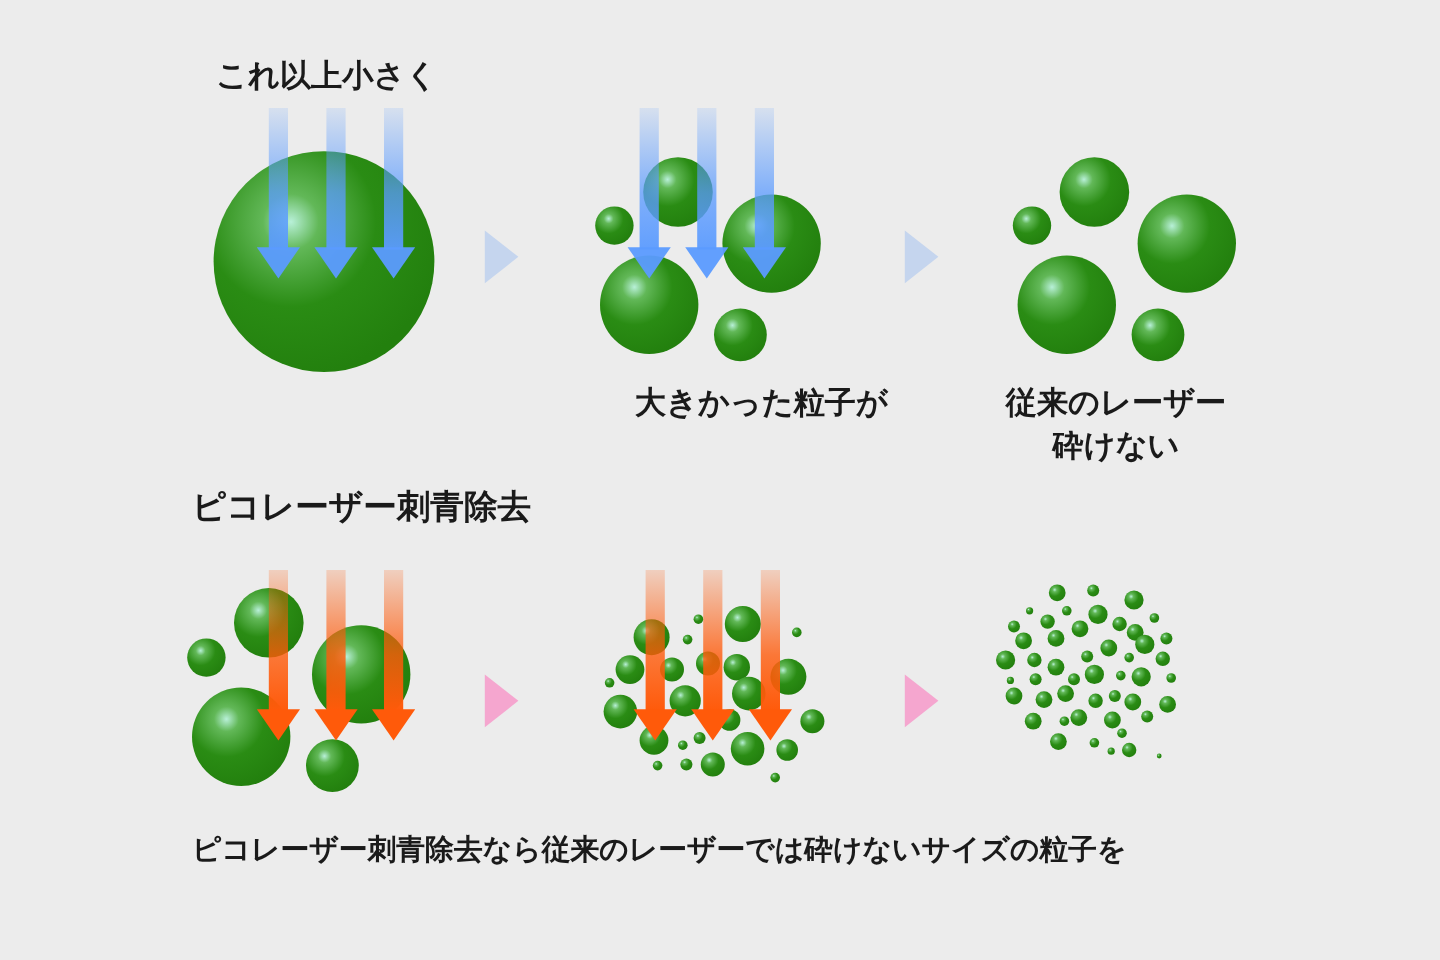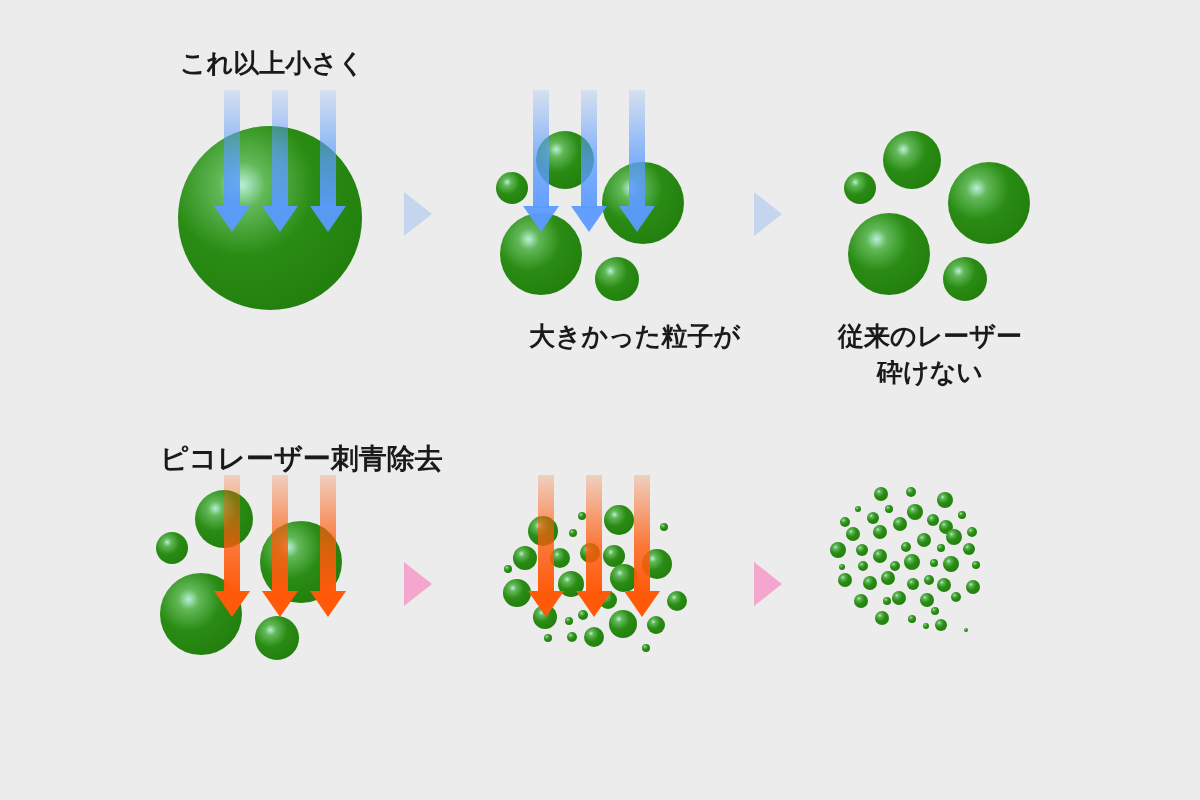--- a/index.html
+++ b/index.html
@@ -5,21 +5,21 @@
   html, body { margin:0; padding:0; }
   body {
     width:1200px; height:800px; overflow:hidden;
     background:#ececec;
     font-family: "DejaVu Sans", "Liberation Sans", sans-serif;
     color:#1a1a1a;
     position:relative;
   }
   .label { position:absolute; font-weight:bold; white-space:nowrap; }
   #title-conv { left:180px; top:46px; font-size:26px; }
-  #title-pico { left:160px; top:440px; font-size:28px; }
+  #title-pico { left:160px; top:404px; font-size:28px; }
   .caption { position:absolute; text-align:center; font-size:26px; font-weight:bold; line-height:36px; white-space:nowrap; }
   #cap-1 { left:440px; top:318px; width:300px;text-align:right; }
   #cap-2 { left:800px; top:318px; width:260px; }
   #footer { position:absolute; left:160px; top:688px; font-size:24px; font-weight:bold; line-height:40px; }
   svg.stage { position:absolute; left:0; top:0; }
 </style>
 </head>
 <body>
 
 <svg class="stage" width="1200" height="800" viewBox="0 0 1200 800">
@@ -192,13 +192,14 @@
   <div>大きかった粒子が</div>
 </div>
 <div id="cap-2" class="caption">
   <div>従来のレーザー</div>
   <div>砕けない</div>
 </div>
 
 <div id="title-pico" class="label">ピコレーザー刺青除去</div>
 
 <div id="footer">
+  <div>ピコレーザー刺青除去なら従来のレーザーでは砕けないサイズの粒子を</div>
 </div>
 
 </body></html>

